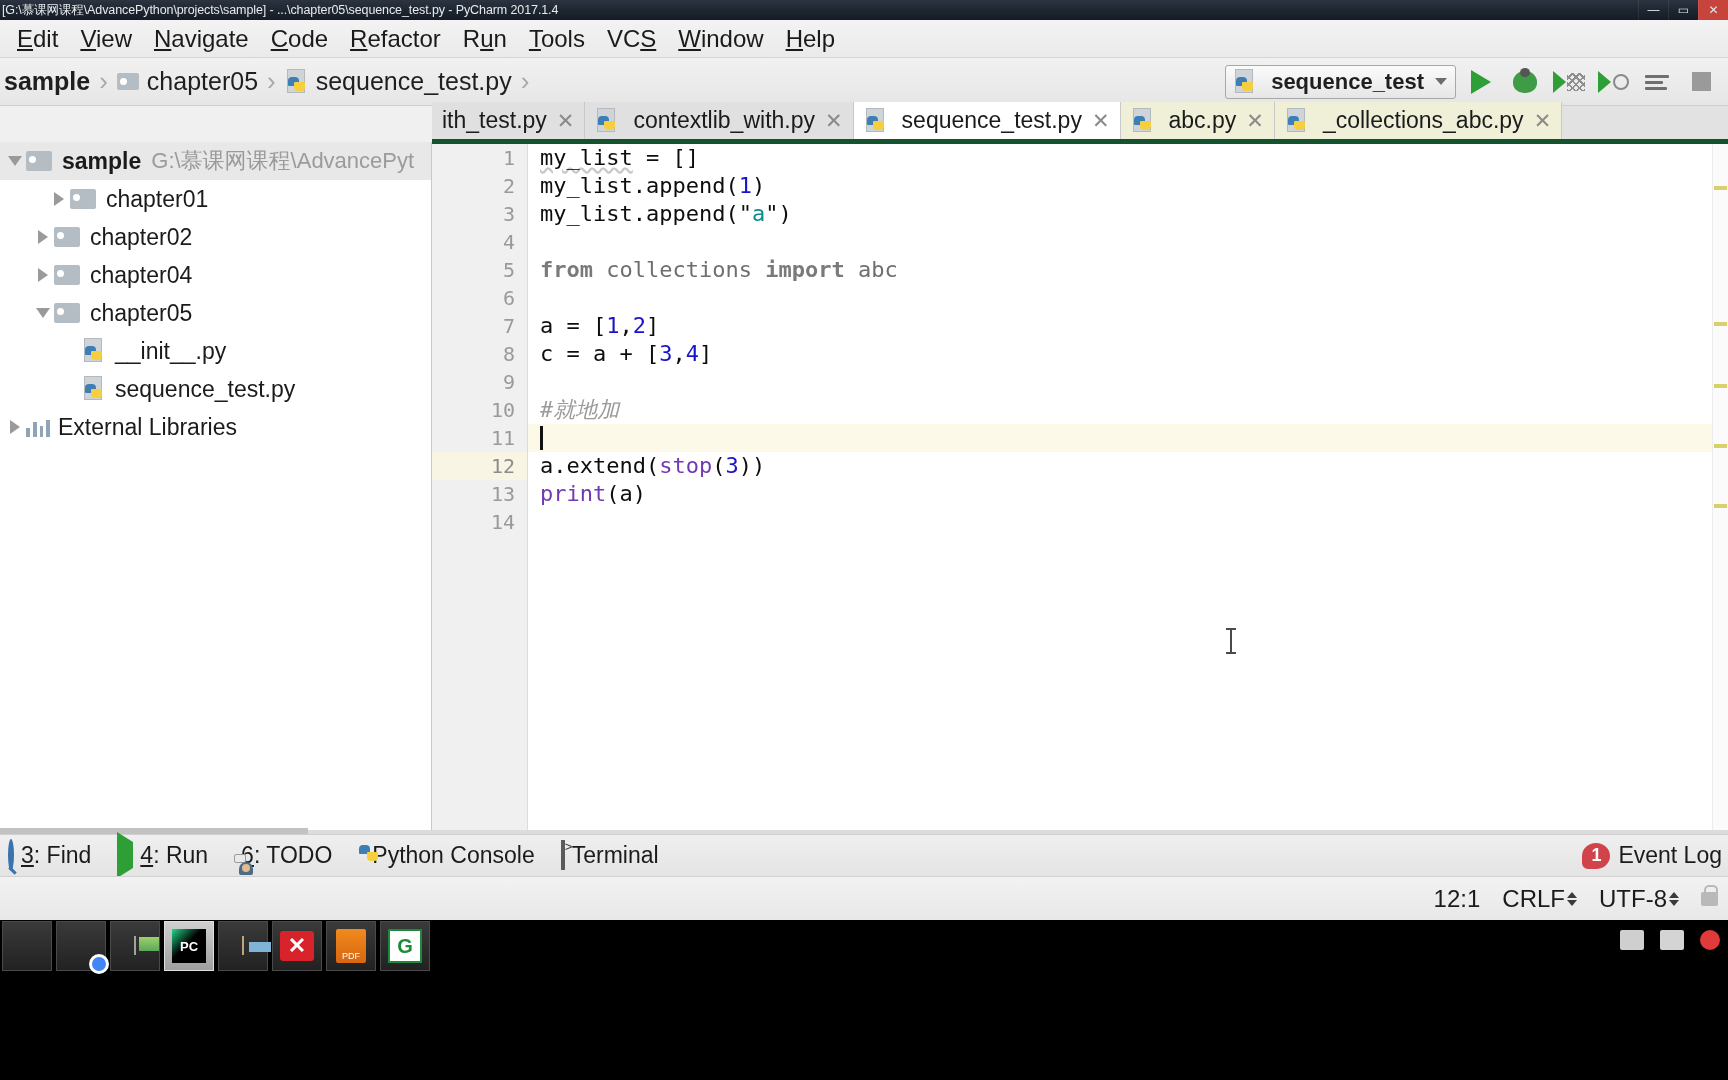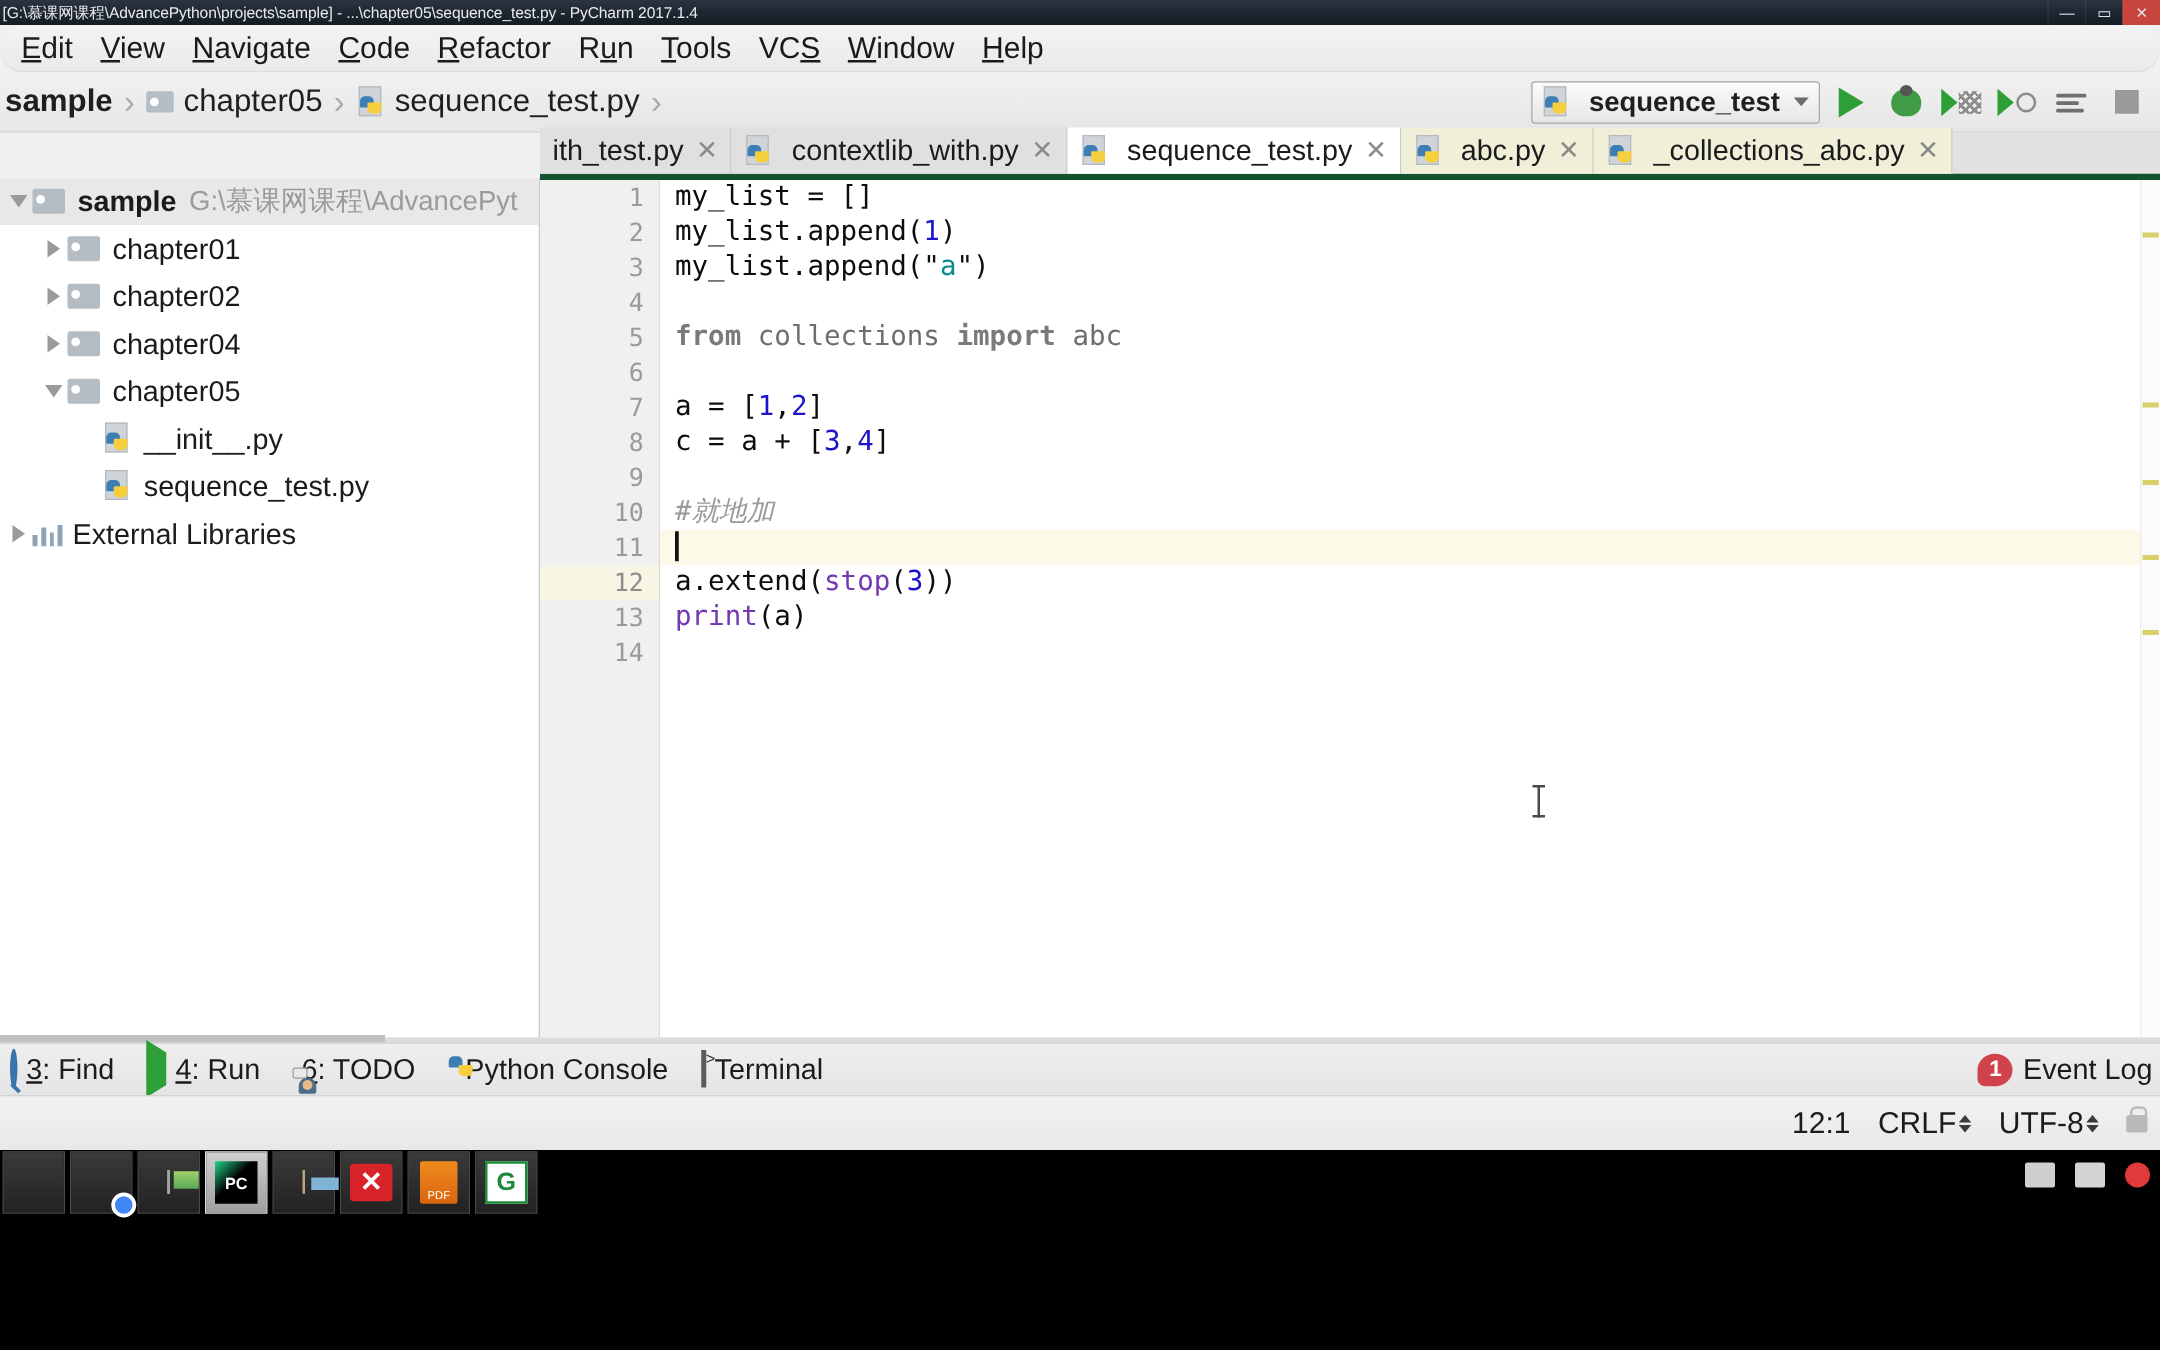--- a/index.html
+++ b/index.html
@@ -27,21 +27,21 @@
     color: #e2e6ea; font-size: 12px;
     border-left: 1px solid rgba(255,255,255,0.08);
   }
   .win-btn.close { background: #c7443c; }
 
   
   .menubar {
     position: absolute; left: 0; top: 20px; width: 1728px; height: 38px;
     background: linear-gradient(to bottom, #f3f3f3 0%, #eaeaea 100%);
     border-bottom: 1px solid #d5d5d5;
-    display: flex; align-items: center; padding-left: 6px; border-radius: 19px;
+    display: flex; align-items: center; padding-left: 6px;
   }
   .menu-item {
     font-size: 24px; color: #1a1a1a; padding: 0 11px; white-space: nowrap;
   }
   .menu-item .mn { text-decoration: underline; }
 
   
   .toolbar {
     position: absolute; left: 0; top: 58px; width: 1728px; height: 48px;
     background: linear-gradient(to bottom, #f1f1f1 0%, #e6e6e6 100%);
@@ -148,21 +148,21 @@
     font-family:"DejaVu Sans Mono", monospace; font-size:22px; color:#0d0d0d; white-space:pre;
   }
   .cl.cur { background:#fcf9e8; }
   .kw { color:#7a7a7a; font-weight:bold; }
   .mod { color:#6e6e6e; }
   .num { color:#1a13c9; }
   .str { color:#0b8c8c; }
   .strq { color:#111; }
   .bif { color:#7239b3; }
   .cmt { color:#9a9a9a; font-style:italic; }
-  .sq { text-decoration-style: wavy; text-decoration-color:#c8c8c8; }
+  .sq { text-decoration: underline; text-decoration-style: wavy; text-decoration-color:#c8c8c8; }
   .caret-bar { display:inline-block; width:3px; height:24px; background:#111; vertical-align:-5px; }
   .mouse-caret { position:absolute; left:798px; top:484px; width:2px; height:26px; background:#4a4a4a;}
   .mouse-caret:before,.mouse-caret:after{content:"";position:absolute;left:-4px;width:10px;height:2px;background:#4a4a4a;}
   .mouse-caret:before{top:0;} .mouse-caret:after{bottom:0;}
 
   
   .markers { position:absolute; right:0; top:0; width:16px; height:686px; background:#fbfbfb; border-left:1px solid #ececec;}
   .mk { position:absolute; right:1px; width:13px; height:4px; }
 
   
@@ -314,21 +314,21 @@
 
   <div class="proj-panel" id="tree">
       <div class="tree-row sel" style="padding-left: 4px;">
         <span class="arrow">
           <i class="d"></i>
         </span>
         <span class="folder-ico" style="margin-right: 10px; width: 26px; height: 20px;"></span>
         <span class="tree-label bold">sample</span>
         <span class="tree-path">G:\慕课网课程\AdvancePyt</span>
       </div>
-      <div class="tree-row" style="padding-left: 32px;">
+      <div class="tree-row" style="padding-left: 32px; margin-left: 16px;">
         <span class="arrow">
           <i class="r"></i>
         </span>
         <span class="folder-ico" style="margin-right: 10px; width: 26px; height: 20px;"></span>
         <span class="tree-label">chapter01</span>
       </div>
       <div class="tree-row" style="padding-left: 32px;">
         <span class="arrow">
           <i class="r"></i>
         </span>

